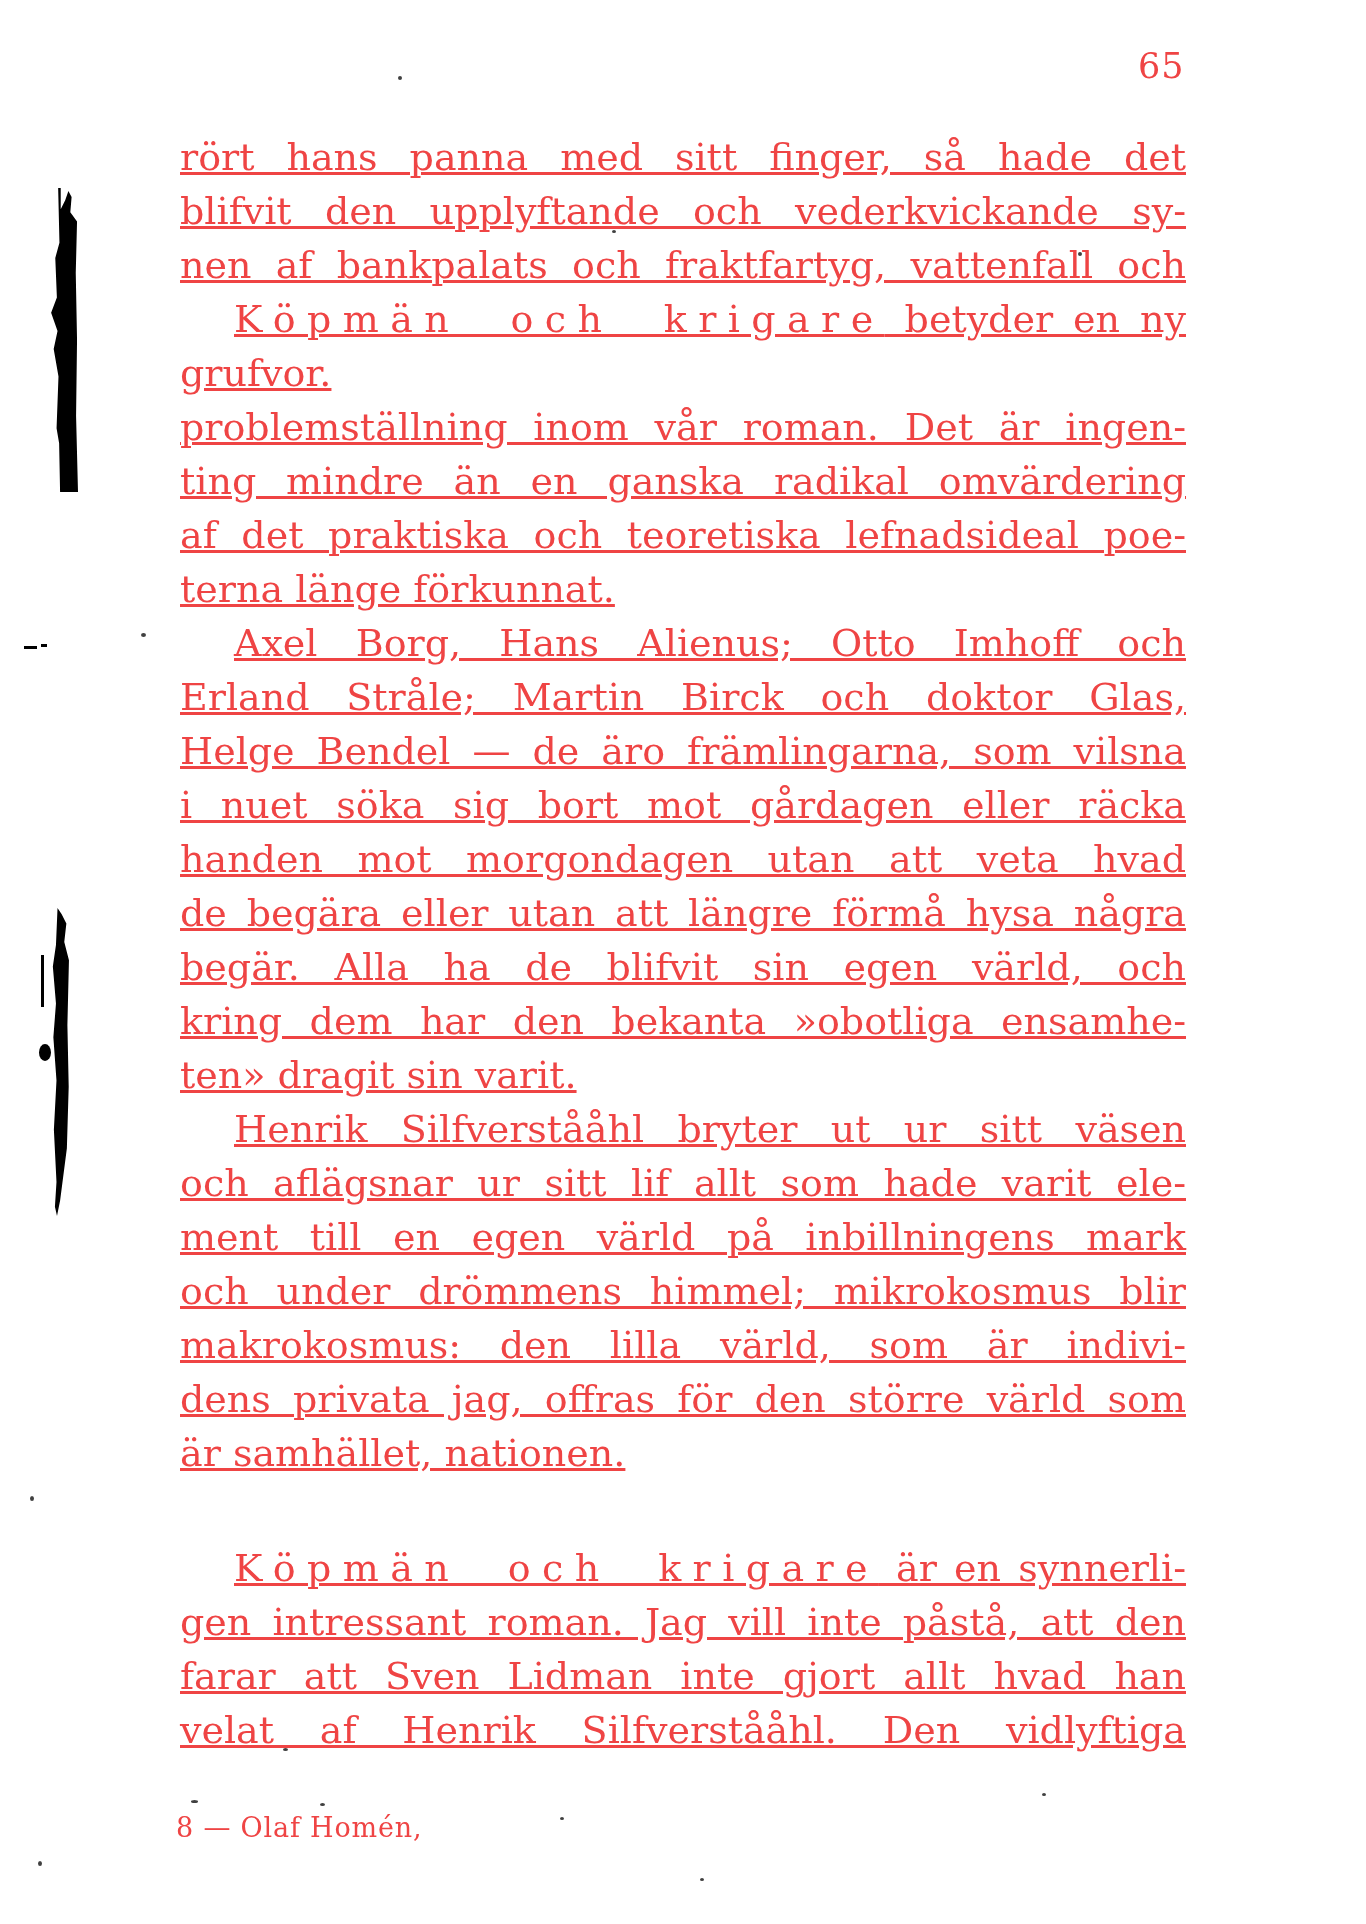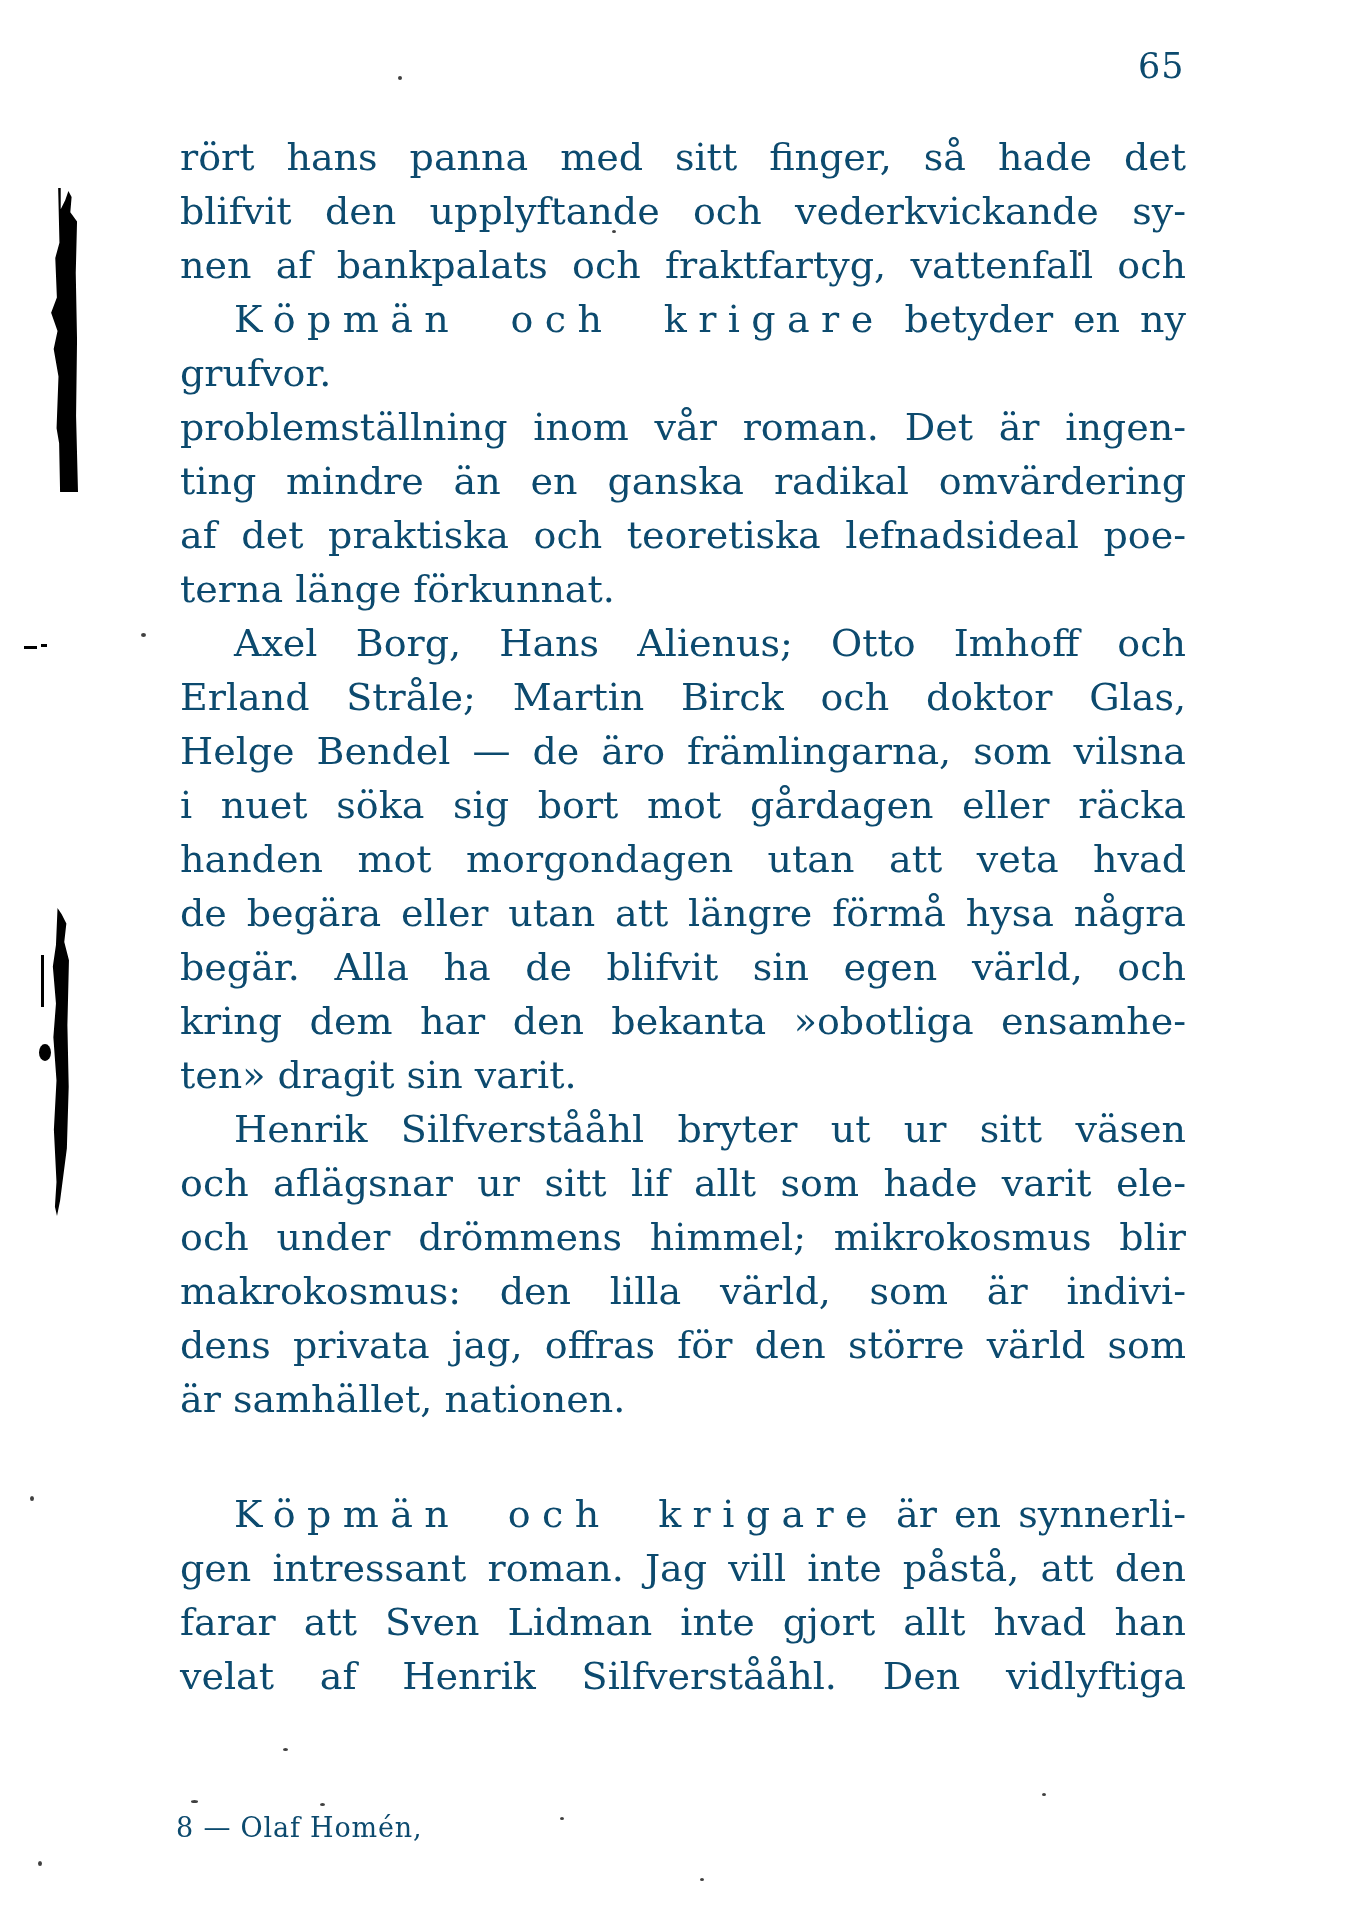--- a/index.html
+++ b/index.html
@@ -5,37 +5,38 @@
   html, body {
     margin: 0;
     padding: 0;
     background: #ffffff;
   }
   .page {
     position: relative;
     width: 1366px;
     height: 1924px;
     background: #ffffff;
-    color: #0c4a6e;
+    color: #ef4444;
     font-family: "DejaVu Serif", "Liberation Serif", serif;
     overflow: hidden;
   }
   .page-number {
     position: absolute;
     top: 46px;
     left: 1138px;
     font-size: 35px;
     letter-spacing: 1px;
   }
   .text-block {
     position: absolute;
     top: 130px;
     left: 180px;
     width: 1006px;
     font-size: 38px;
+    text-decoration: underline;
   }
   .line {
     line-height: 54px;
     text-align: justify;
     text-align-last: justify;
   }
   .line.last {
     text-align-last: left;
   }
   .line.indent {
@@ -121,20 +122,21 @@
       <div class="line"><span>Erland Stråle; Martin Birck och doktor Glas,</span></div>
       <div class="line"><span>Helge Bendel — de äro främlingarna, som vilsna</span></div>
       <div class="line"><span>i nuet söka sig bort mot gårdagen eller räcka</span></div>
       <div class="line"><span>handen mot morgondagen utan att veta hvad</span></div>
       <div class="line"><span>de begära eller utan att längre förmå hysa några</span></div>
       <div class="line"><span>begär. Alla ha de blifvit sin egen värld, och</span></div>
       <div class="line"><span>kring dem har den bekanta »obotliga ensamhe-</span></div>
       <div class="line last"><span>ten» dragit sin varit.</span></div>
       <div class="line indent"><span>Henrik Silfverstååhl bryter ut ur sitt väsen</span></div>
       <div class="line"><span>och aflägsnar ur sitt lif allt som hade varit ele-</span></div>
+      <div class="line"><span>ment till en egen värld på inbillningens mark</span></div>
       <div class="line"><span>och under drömmens himmel; mikrokosmus blir</span></div>
       <div class="line"><span>makrokosmus: den lilla värld, som är indivi-</span></div>
       <div class="line"><span>dens privata jag, offras för den större värld som</span></div>
       <div class="line last"><span>är samhället, nationen.</span></div>
       <div class="line indent gap"><span class="spaced">Köpmän och krigare</span><span> är en synnerli-</span></div>
       <div class="line"><span>gen intressant roman. Jag vill inte påstå, att den</span></div>
       <div class="line"><span>farar att Sven Lidman inte gjort allt hvad han</span></div>
       <div class="line"><span>velat af Henrik Silfverstååhl. Den vidlyftiga</span></div>
     </div>
 

